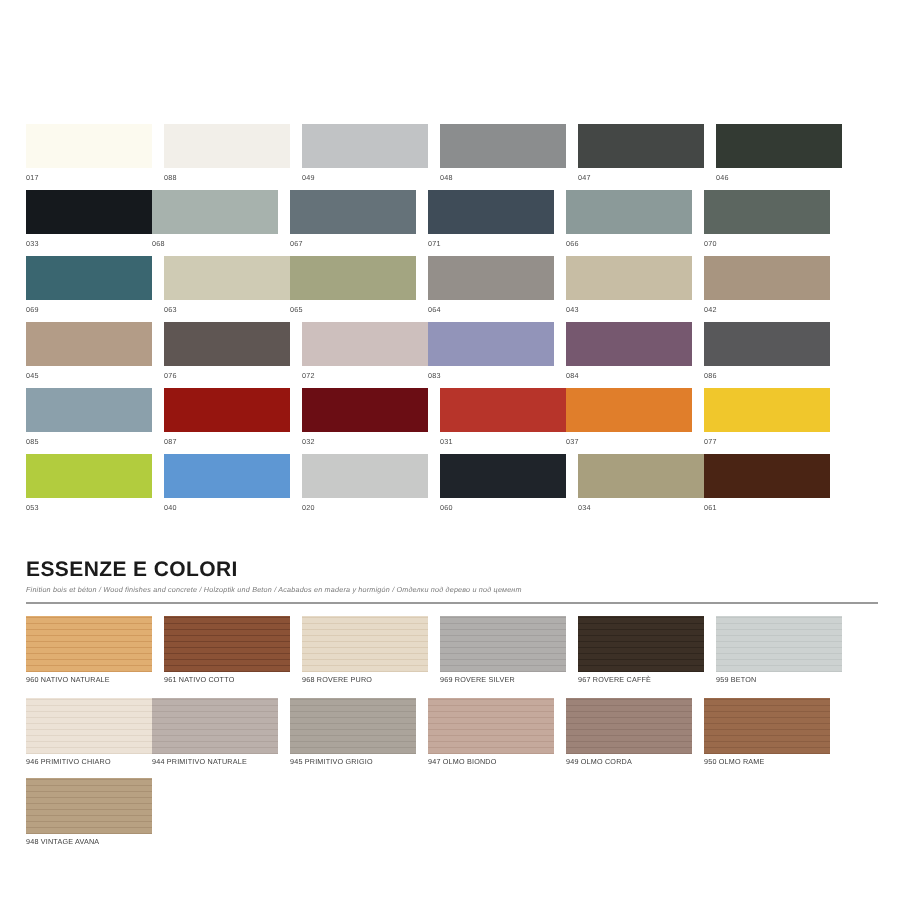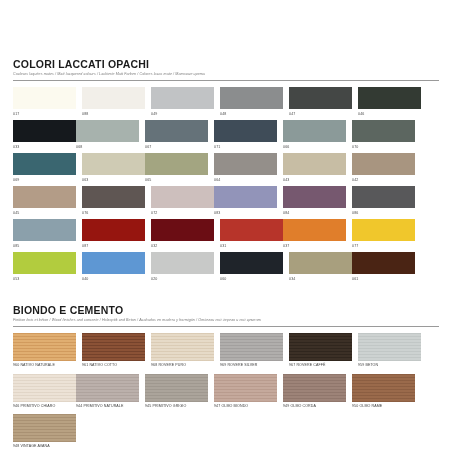--- a/index.html
+++ b/index.html
@@ -118,25 +118,20 @@
   .gap-section {
     height: 17px;
   }
 </style>
 </head>
 <body>
 
 <div class="page">
 
   <div class="section" style="padding-top:56px;">
-    <div class="section-head">
-      <div class="section-title">COLORI LACCATI OPACHI</div>
-      <div class="section-sub">Couleurs laquées mates / Matt lacquered colours / Lackierte Matt Farben / Colores lacas mate / Матовые цвета</div>
-      <div class="rule"></div>
-    </div>
     <div class="grid" id="grid-colors">
         <div class="cell">
           <span class="chip" style="background: rgb(252, 250, 239);"></span>
           <div class="code">017</div>
         </div>
         <div class="cell">
           <span class="chip" style="background: rgb(242, 239, 233);"></span>
           <div class="code">088</div>
         </div>
         <div class="cell">
@@ -275,21 +270,21 @@
           <span class="chip" style="background: rgb(74, 36, 20);"></span>
           <div class="code">061</div>
         </div>
       </div>
   </div>
 
   <div class="gap-section"></div>
 
   <div class="section">
     <div class="section-head">
-      <div class="section-title">BIONDO E CEMENTO</div>
+      <div class="section-title">ESSENZE E COLORI</div>
       <div class="section-sub">Finition bois et béton / Wood finishes and concrete / Holzoptik und Beton / Acabados en madera y hormigón / Отделки под дерево и под цемент</div>
       <div class="rule"></div>
     </div>
     <div class="grid-wood" id="grid-wood">
         <div class="cell-wood">
           <span class="chip-wood" style="background: rgb(224, 174, 113);">
             <span class="grain" style="background: repeating-linear-gradient(0deg, rgb(194, 135, 74) 0px, rgb(194, 135, 74) 0.5px, transparent 0.5px, transparent 3px);"></span>
           </span>
           <div class="label-wood">960 NATIVO NATURALE</div>
         </div>

